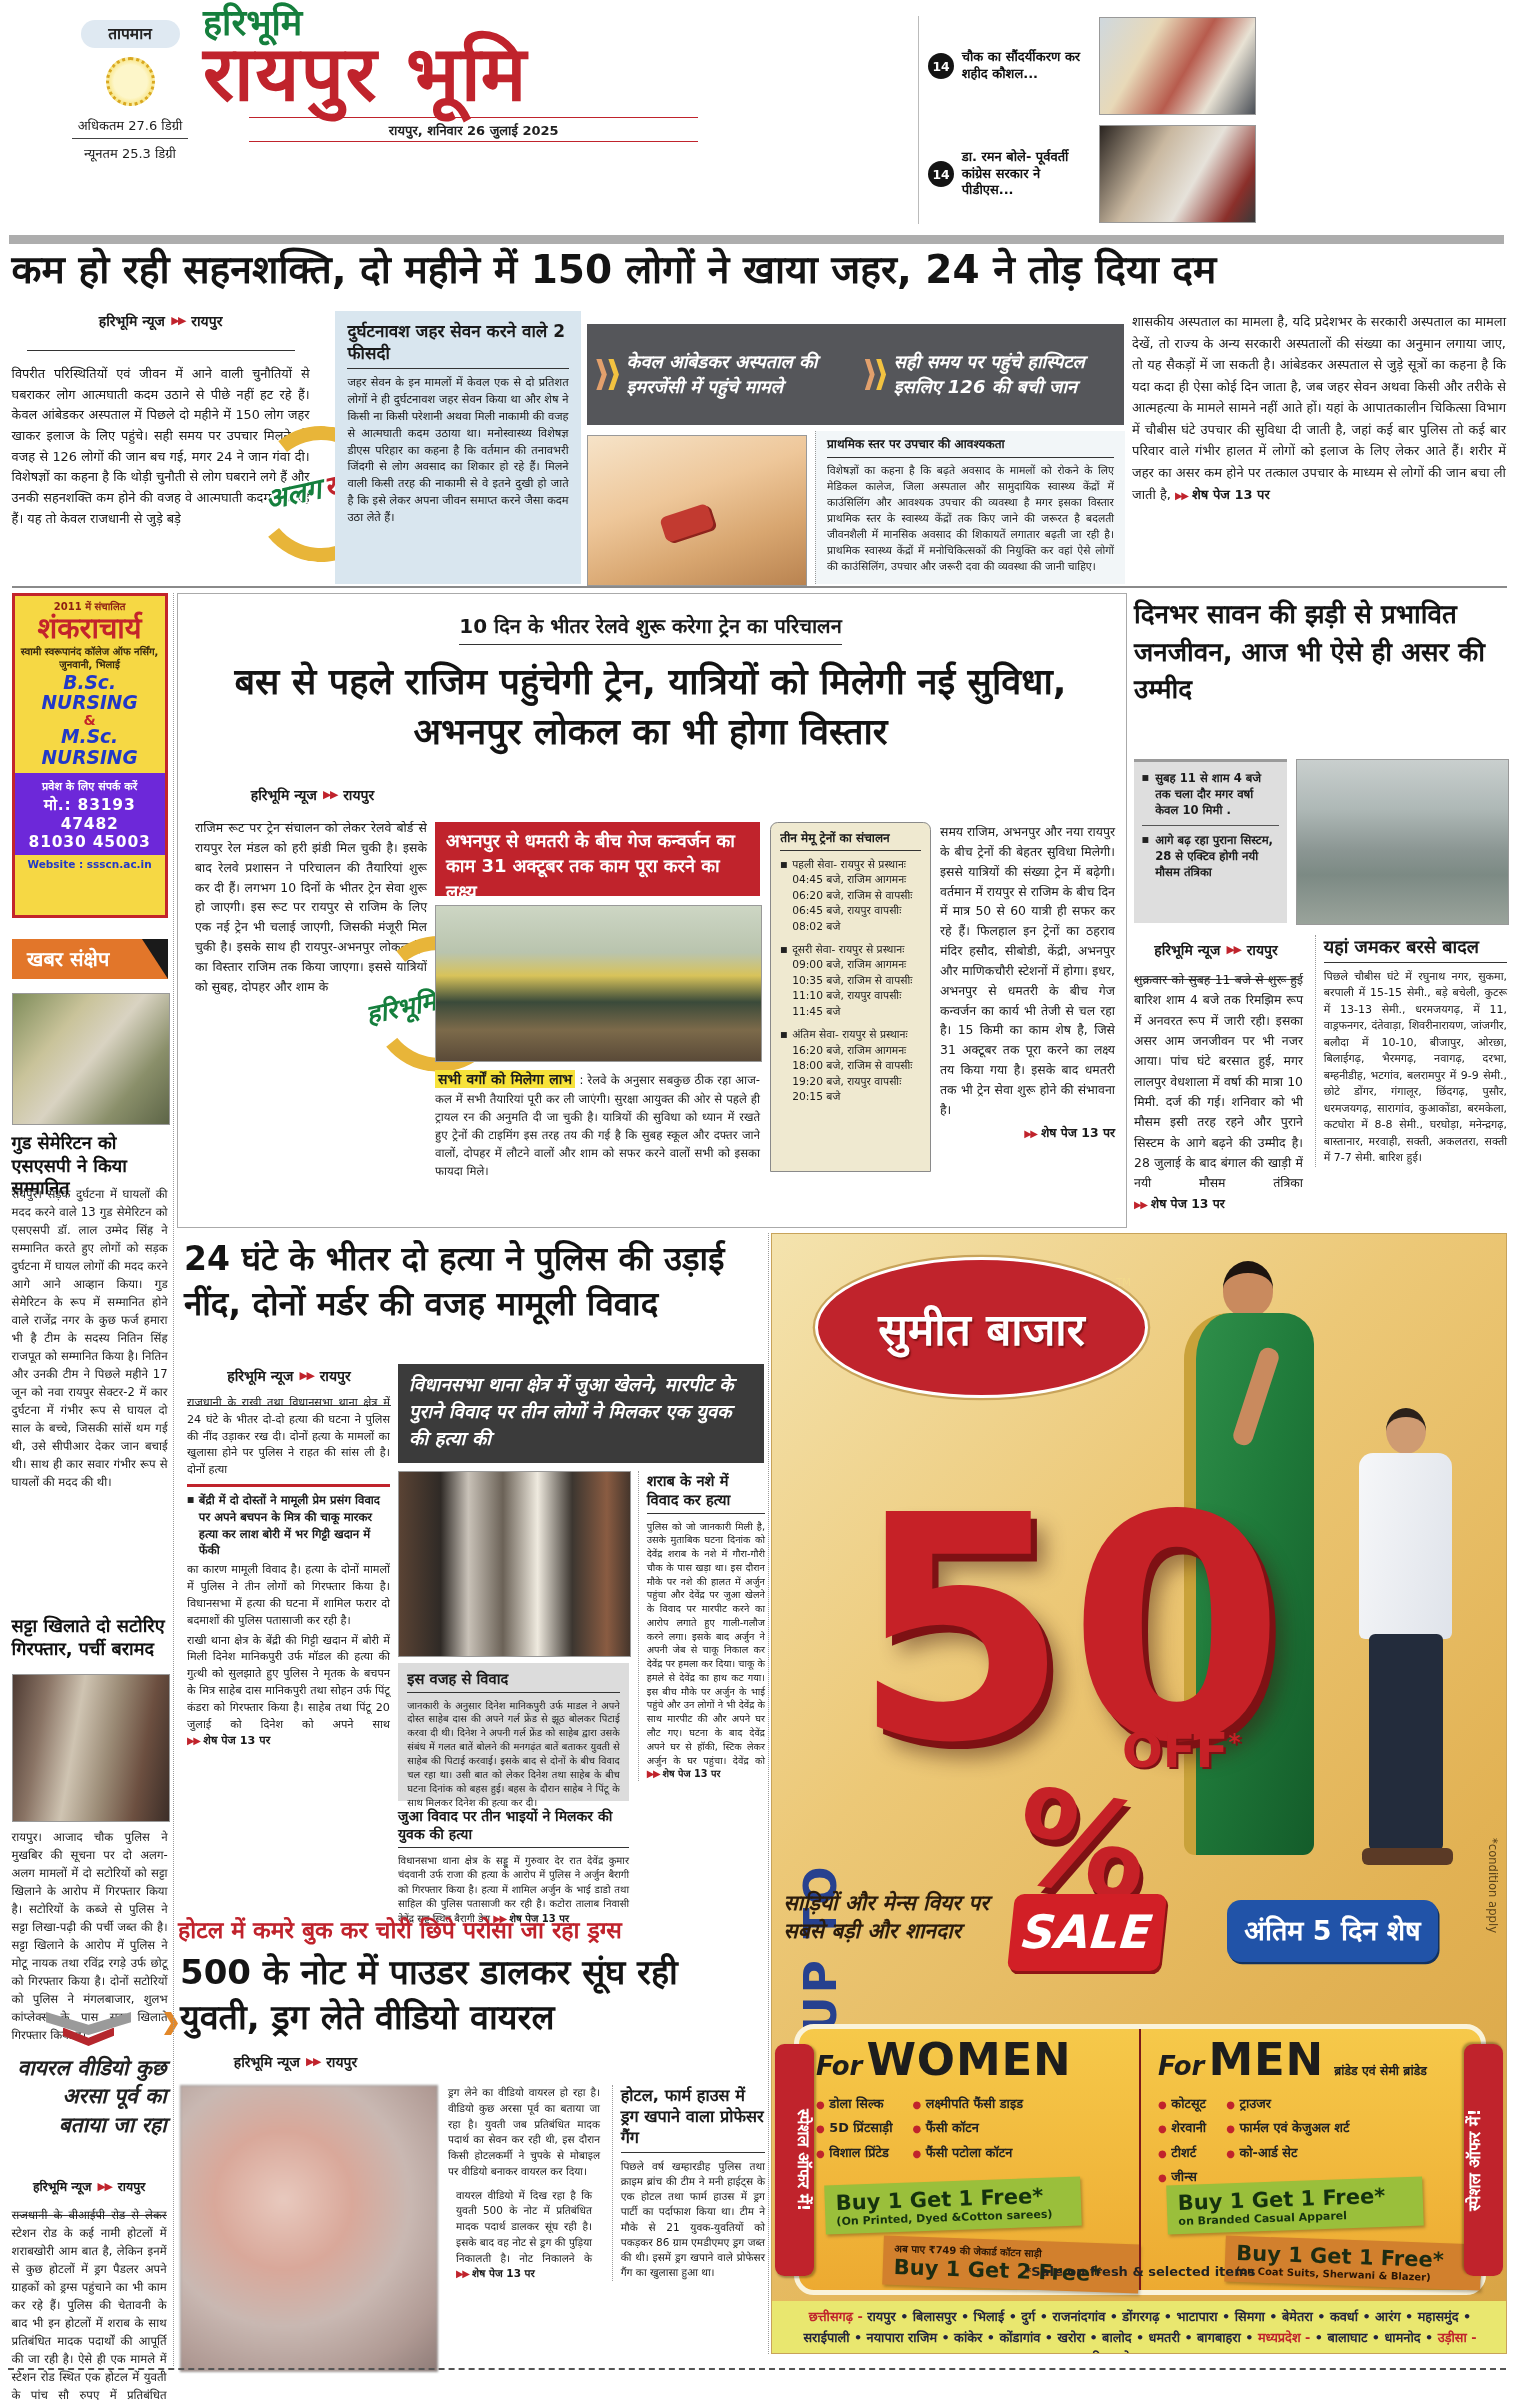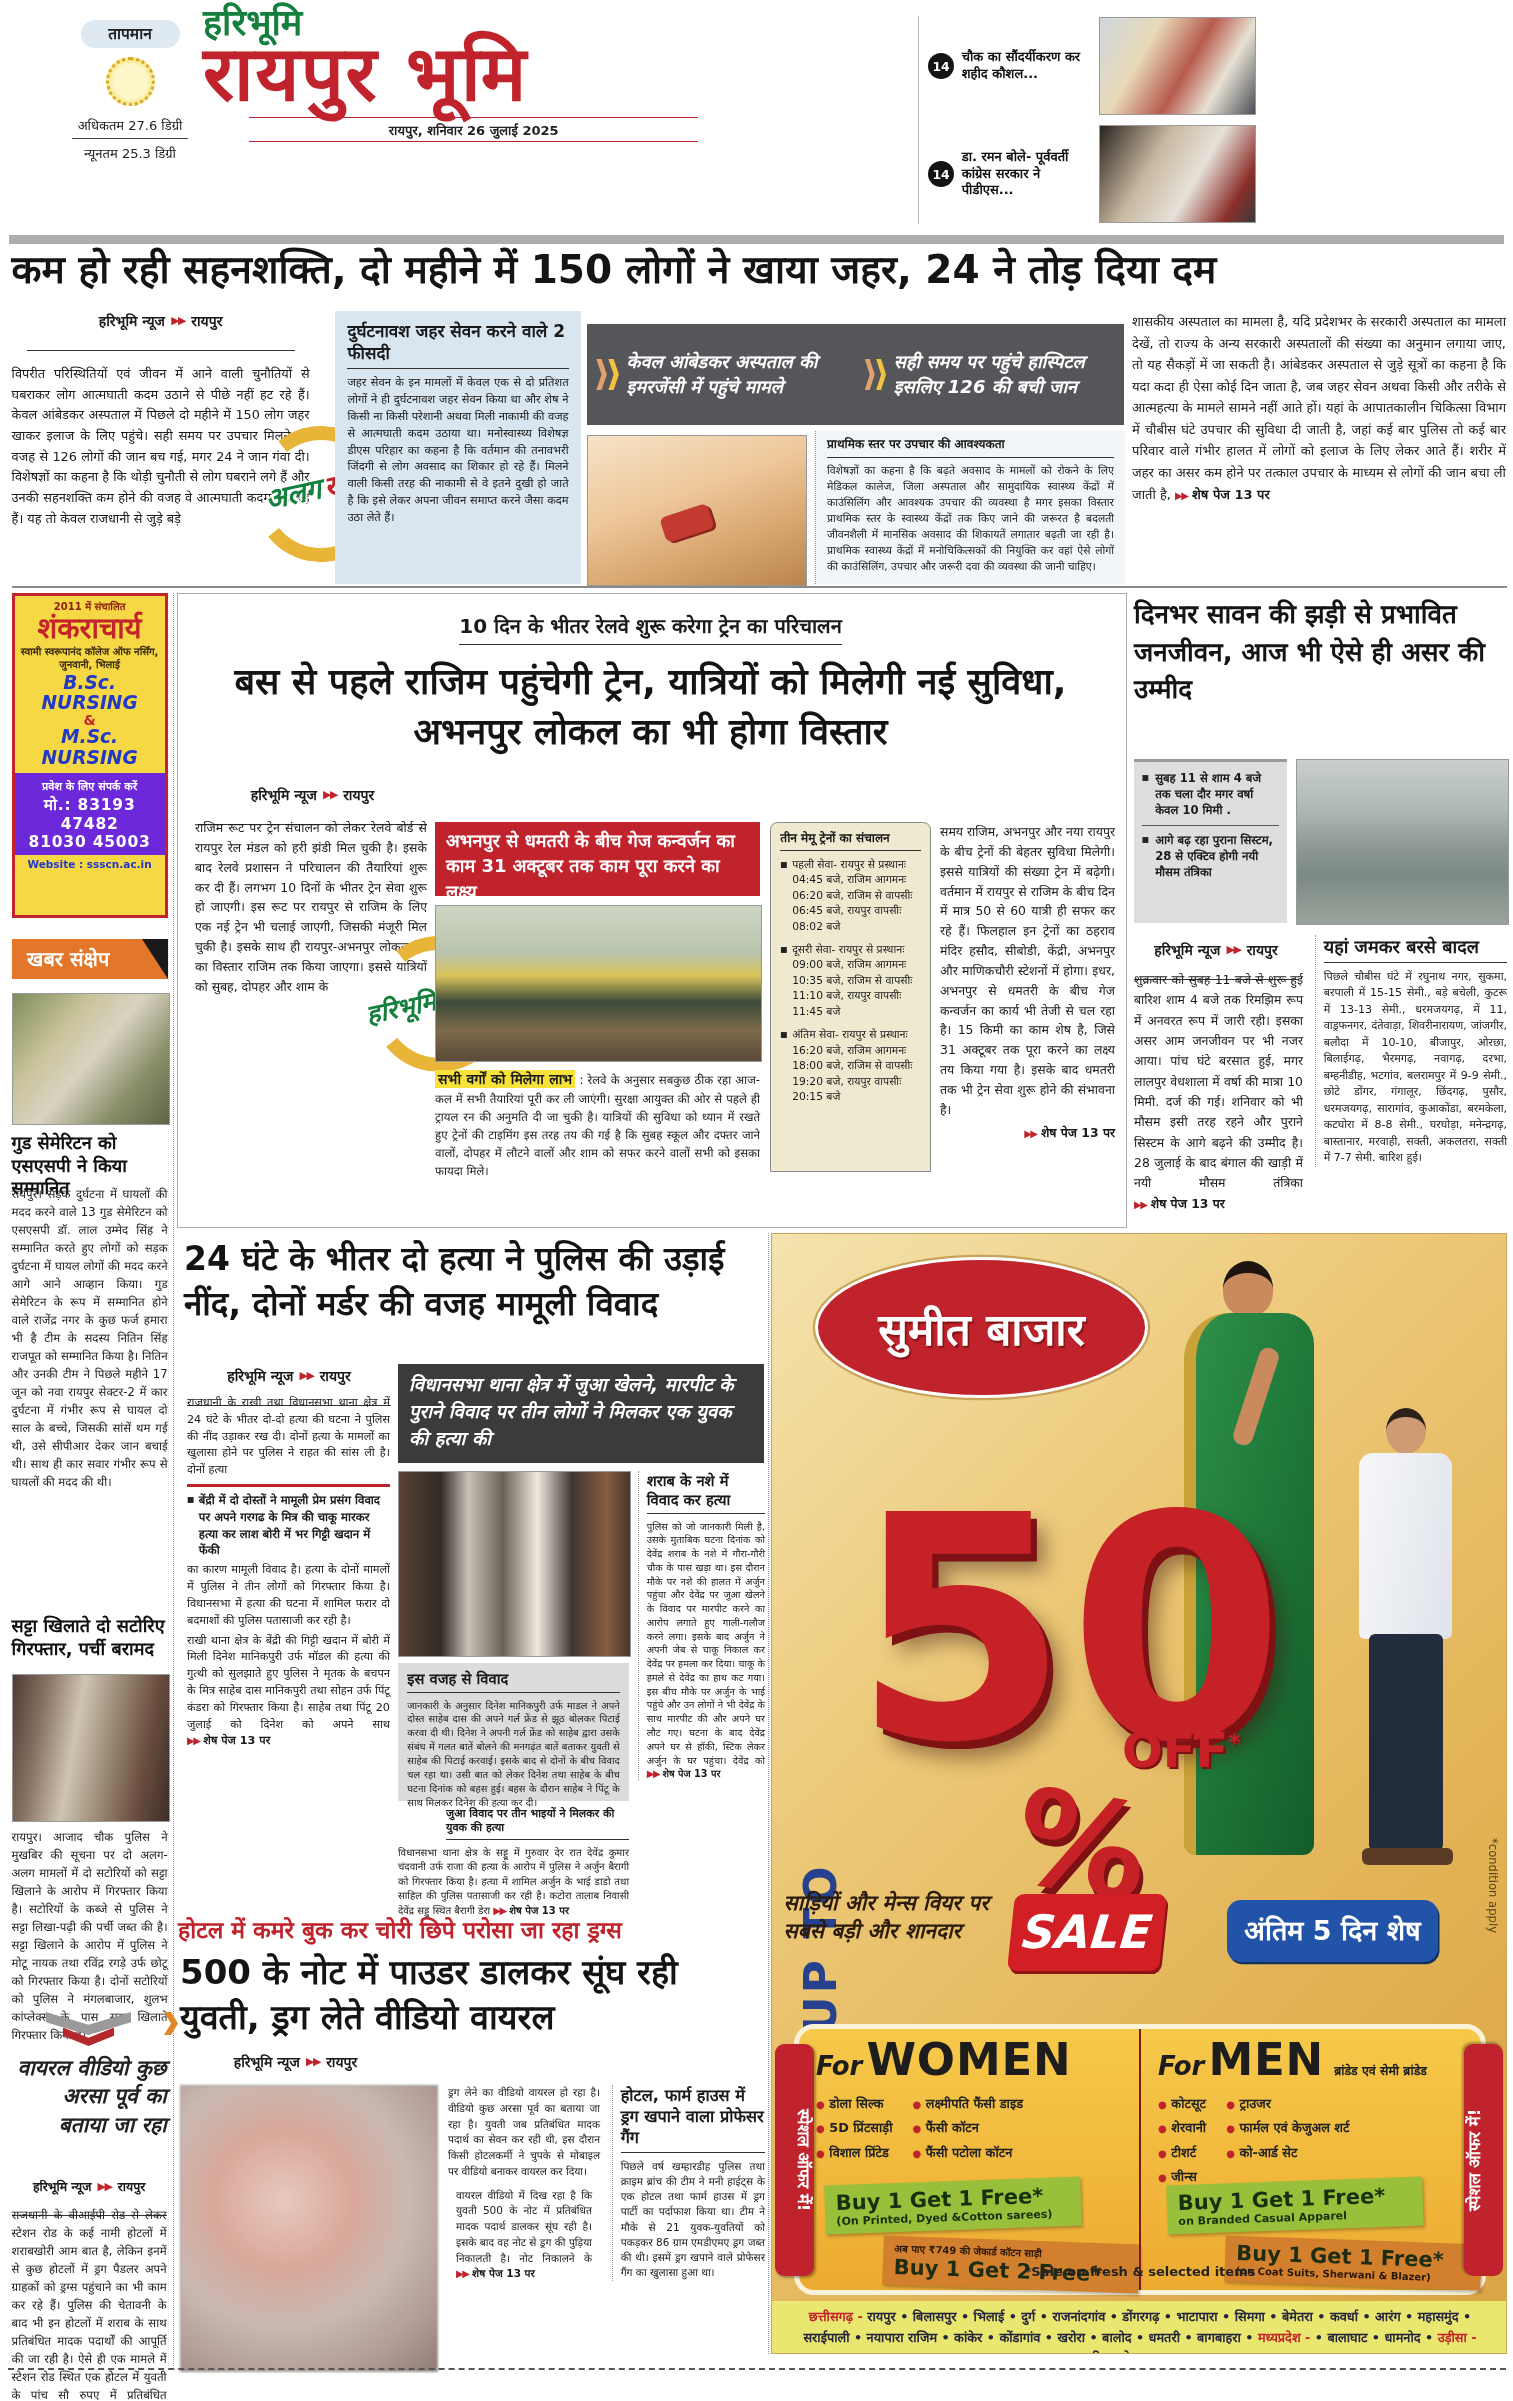--- a/index.html
+++ b/index.html
@@ -122,21 +122,21 @@
   #cr-byline{left:187px;top:1366px;width:204px;}
   #cr-col1{left:187px;top:1395px;width:203px;font-size:11.2px;line-height:1.5;}
   #cr-redbar{width:100%;height:3.9px;background:#c0232c;margin:4.6px 0;}
   #cr-bullet{display:flex;gap:4.6px;font-weight:bold;font-size:11.6px;line-height:1.45;margin:3.1px 0;}
   #cr-dark{left:398px;top:1364px;width:366px;height:99px;background:#3b3b3b;color:#fff;font-size:18.6px;font-weight:bold;font-style:italic;line-height:1.45;padding:7.7px 11px;box-sizing:border-box;}
   #cr-photo{left:398px;top:1471px;width:231px;height:184px;background:linear-gradient(90deg,#5a4334 0%,#2f2a26 18%,#c9c2b8 30%,#6b6257 45%,#efeadf 60%,#3c3630 75%,#8a5c42 90%,#46362c 100%);}
   #cr-gray{left:398px;top:1663px;width:231px;height:138px;background:#dcdcdc;padding:6.2px 9.3px;box-sizing:border-box;}
   #cr-gray .box-title{font-size:14.7px;}
   #cr-gray .bx-body{font-size:9.8px;line-height:1.42;}
   #cr-sub2{left:398px;top:1807px;width:231px;}
-  #cr-sub2 .box-title{font-size:11px;margin-left:48px;}
+  #cr-sub2 .box-title{font-size:14px;}
   #cr-sub2 .bx-body{font-size:10px;line-height:1.45;}
   #cr-side{left:638px;top:1471px;width:127px;border-left:1.5px dotted #999;padding-left:7.7px;box-sizing:border-box;}
   #cr-side .box-title{font-size:14.7px;}
   #cr-side .bx-body{font-size:9.7px;line-height:1.42;}
   
   #dr-kicker{left:178px;top:1913px;width:587px;font-size:23px;font-weight:bold;color:#c0232c;}
   #dr-arrow{left:164px;top:2012px;width:14px;height:23px;background:#e2882a;clip-path:polygon(0 0,50% 0,100% 50%,50% 100%,0 100%,50% 50%);}
   #dr-hl{left:180px;top:1950px;width:585px;font-size:34px;font-weight:bold;line-height:1.32;color:#141414;}
   #dr-byline{left:187px;top:2052px;width:217px;}
   #dr-photo{left:180px;top:2085px;width:256px;height:285px;background:radial-gradient(circle at 40% 40%,#e8c9be 0%,#d9a89a 30%,#c9b8b2 55%,#b09a94 80%,#8f7c78 100%);filter:blur(0.8px);}
@@ -411,21 +411,21 @@
       <span>हरिभूमि न्यूज</span>
       <span class="arr">▶▶</span>
       <span>रायपुर</span>
     </div>
   </div>
   <div class="abs" id="cr-col1">
     <p class="just" style="margin:0 0 3.1px;">राजधानी के राखी तथा विधानसभा थाना क्षेत्र में 24 घंटे के भीतर दो-दो हत्या की घटना ने पुलिस की नींद उड़ाकर रख दी। दोनों हत्या के मामलों का खुलासा होने पर पुलिस ने राहत की सांस ली है। दोनों हत्या</p>
     <div id="cr-redbar"></div>
     <div id="cr-bullet">
       <span class="sq">■</span>
-      <span>बेंद्री में दो दोस्तों ने मामूली प्रेम प्रसंग विवाद पर अपने गरगढ के मित्र की चाकू मारकर हत्या कर लाश बोरी में भर गिट्टी खदान में फेंकी</span>
+      <span>बेंद्री में दो दोस्तों ने मामूली प्रेम प्रसंग विवाद पर अपने बचपन के मित्र की चाकू मारकर हत्या कर लाश बोरी में भर गिट्टी खदान में फेंकी</span>
     </div>
     <p class="just" style="margin:3.1px 0;">का कारण मामूली विवाद है। हत्या के दोनों मामलों में पुलिस ने तीन लोगों को गिरफ्तार किया है। विधानसभा में हत्या की घटना में शामिल फरार दो बदमाशों की पुलिस पतासाजी कर रही है।</p>
     <p class="just" style="margin:3.1px 0 0;">
       <span>राखी थाना क्षेत्र के बेंद्री की गिट्टी खदान में बोरी में मिली दिनेश मानिकपुरी उर्फ मॉडल की हत्या की गुत्थी को सुलझाते हुए पुलिस ने मृतक के बचपन के मित्र साहेब दास मानिकपुरी तथा सोहन उर्फ पिंटू कंडरा को गिरफ्तार किया है। साहेब तथा पिंटू 20 जुलाई को दिनेश को अपने साथ</span>
       <span class="jump">
         <span class="arr">▶▶</span>
         <span>शेष पेज 13 पर</span>
       </span>
     </p>
   </div>

